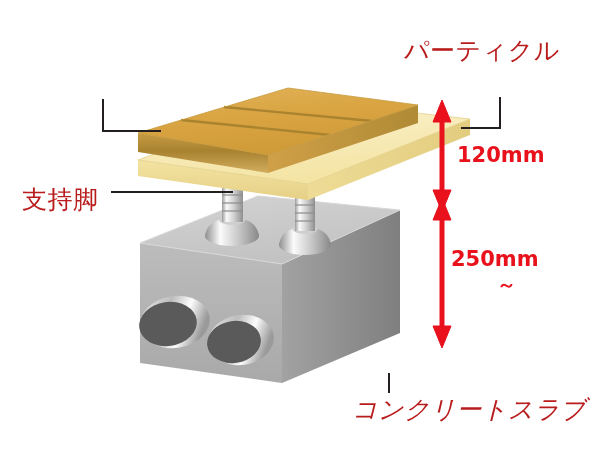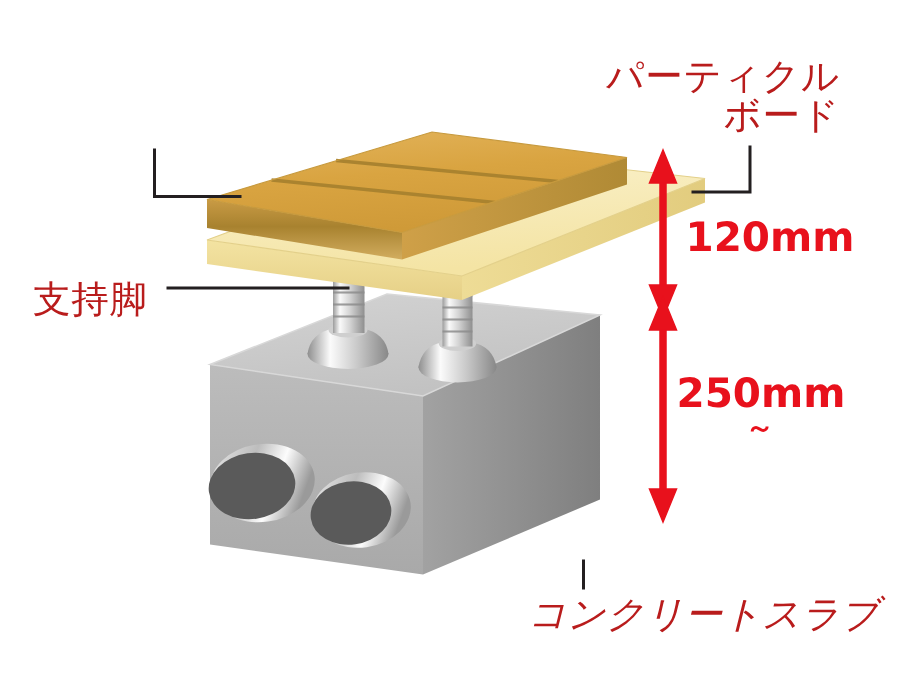--- a/index.html
+++ b/index.html
@@ -15,21 +15,21 @@
     position:absolute;
     color:#b91c1c;
     font-size:25px;
     letter-spacing:0.5px;
     white-space:nowrap;
     font-family:"DejaVu Sans","Liberation Sans",sans-serif;
   }
   .dim{
     position:absolute;
     color:#e8111c;
-    font-size:27px;
+    font-size:21px;
     font-weight:bold;
     white-space:nowrap;
     font-family:"DejaVu Sans","Liberation Sans",sans-serif;
   }
   .lbl-flooring{left:30px;top:64px;}
   .lbl-particle{left:404px;top:38px;text-align:right;line-height:26px;}
   .lbl-particle span{display:block;}
   .lbl-support{left:22px;top:183px;}
   .lbl-slab{left:352px;top:393px;font-style:italic;}
   .dim-120{left:457px;top:143px;}
@@ -183,21 +183,20 @@
         <line x1="442" y1="210" x2="442" y2="336" stroke-width="5"></line>
         <polygon points="442,198 433,220 451,220"></polygon>
         <polygon points="442,348 433,326 451,326"></polygon>
       </g>
     </g>
   </svg>
 
 
   <div class="lbl lbl-particle">
     <span>パーティクル</span>
-    <span>ボード</span>
   </div>
 
   <div class="lbl lbl-support">支持脚</div>
   <div class="lbl lbl-slab">コンクリートスラブ</div>
 
   <div class="dim dim-120">120mm</div>
   <div class="dim dim-250">250mm</div>
   <div class="dim dim-wave">～</div>
 
 </div>

